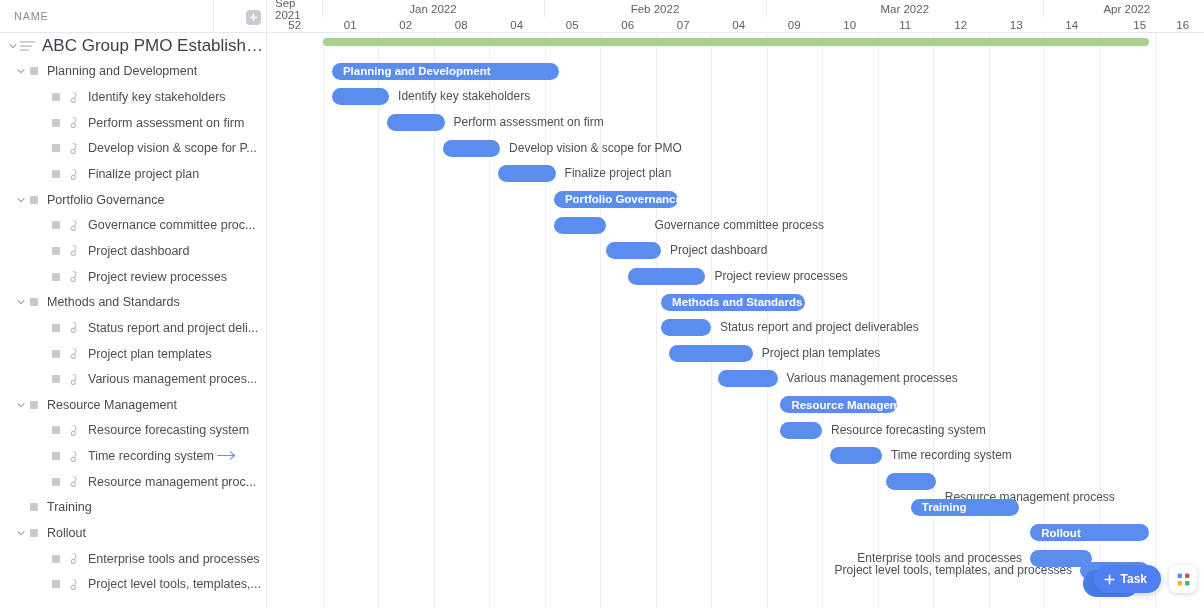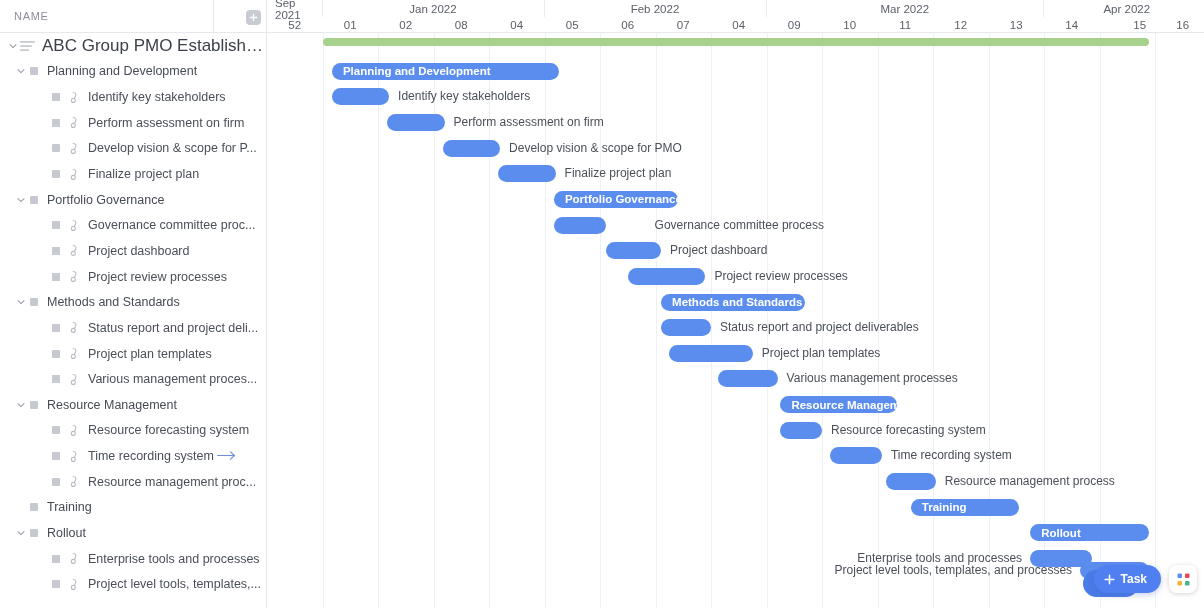--- a/index.html
+++ b/index.html
@@ -497,21 +497,21 @@
           <div class="crow" style="top: 384.75px;">
             <div class="bar" style="left: 513.375px; width: 41.625px; top: 4px;"></div>
             <span class="outside-label" style="top: 4px; left: 564px;">Resource forecasting system</span>
           </div>
           <div class="crow" style="top: 410.4px;">
             <div class="bar" style="left: 563.325px; width: 51.615px; top: 4px;"></div>
             <span class="outside-label" style="top: 4px; left: 623.94px;">Time recording system</span>
           </div>
           <div class="crow" style="top: 436.05px;">
             <div class="bar" style="left: 618.825px; width: 49.95px; top: 4px;"></div>
-            <span class="outside-label" style="top: 4px; left: 677.775px;">Resource management process</span>
+            <span class="outside-label" style="top: 20px; left: 677.775px;">Resource management process</span>
           </div>
           <div class="crow" style="top: 461.7px;">
             <div class="bar" style="left: 643.8px; width: 108.225px; top: 4px;">
               <span class="bar-text">Training</span>
             </div>
           </div>
           <div class="crow" style="top: 487.35px;">
             <div class="bar" style="left: 763.125px; width: 119.325px; top: 4px;">
               <span class="bar-text">Rollout</span>
             </div>

